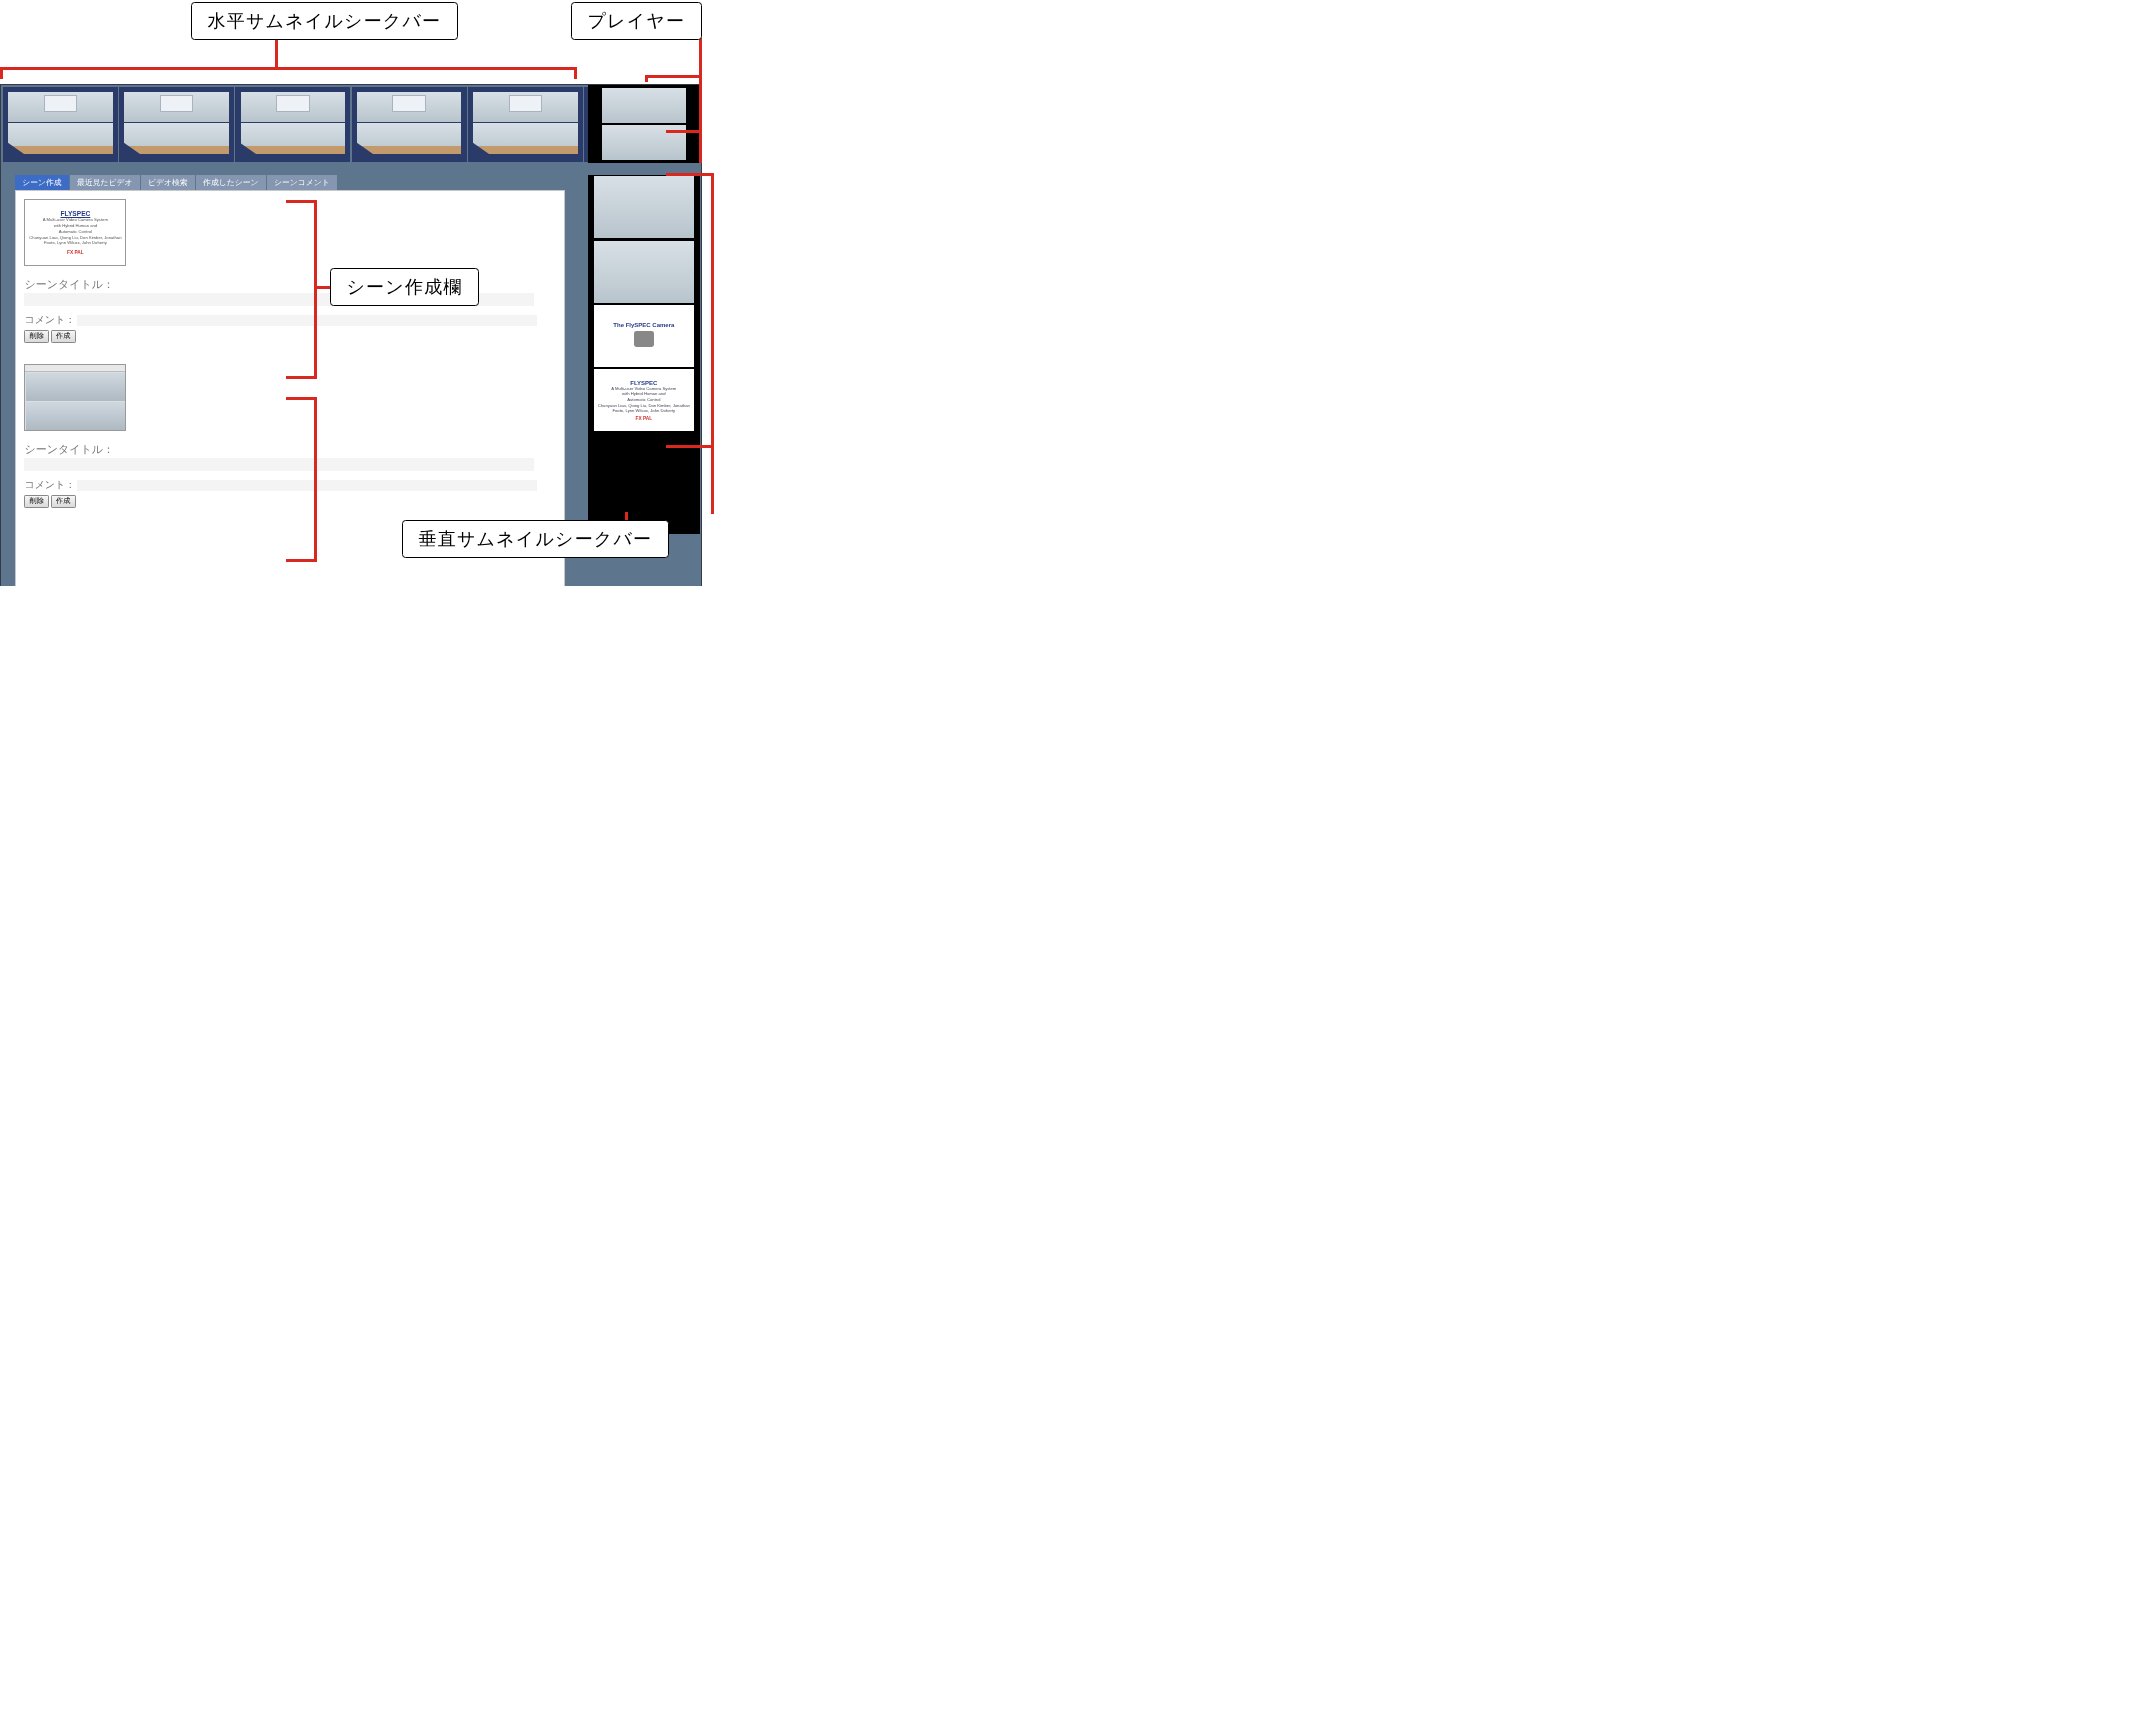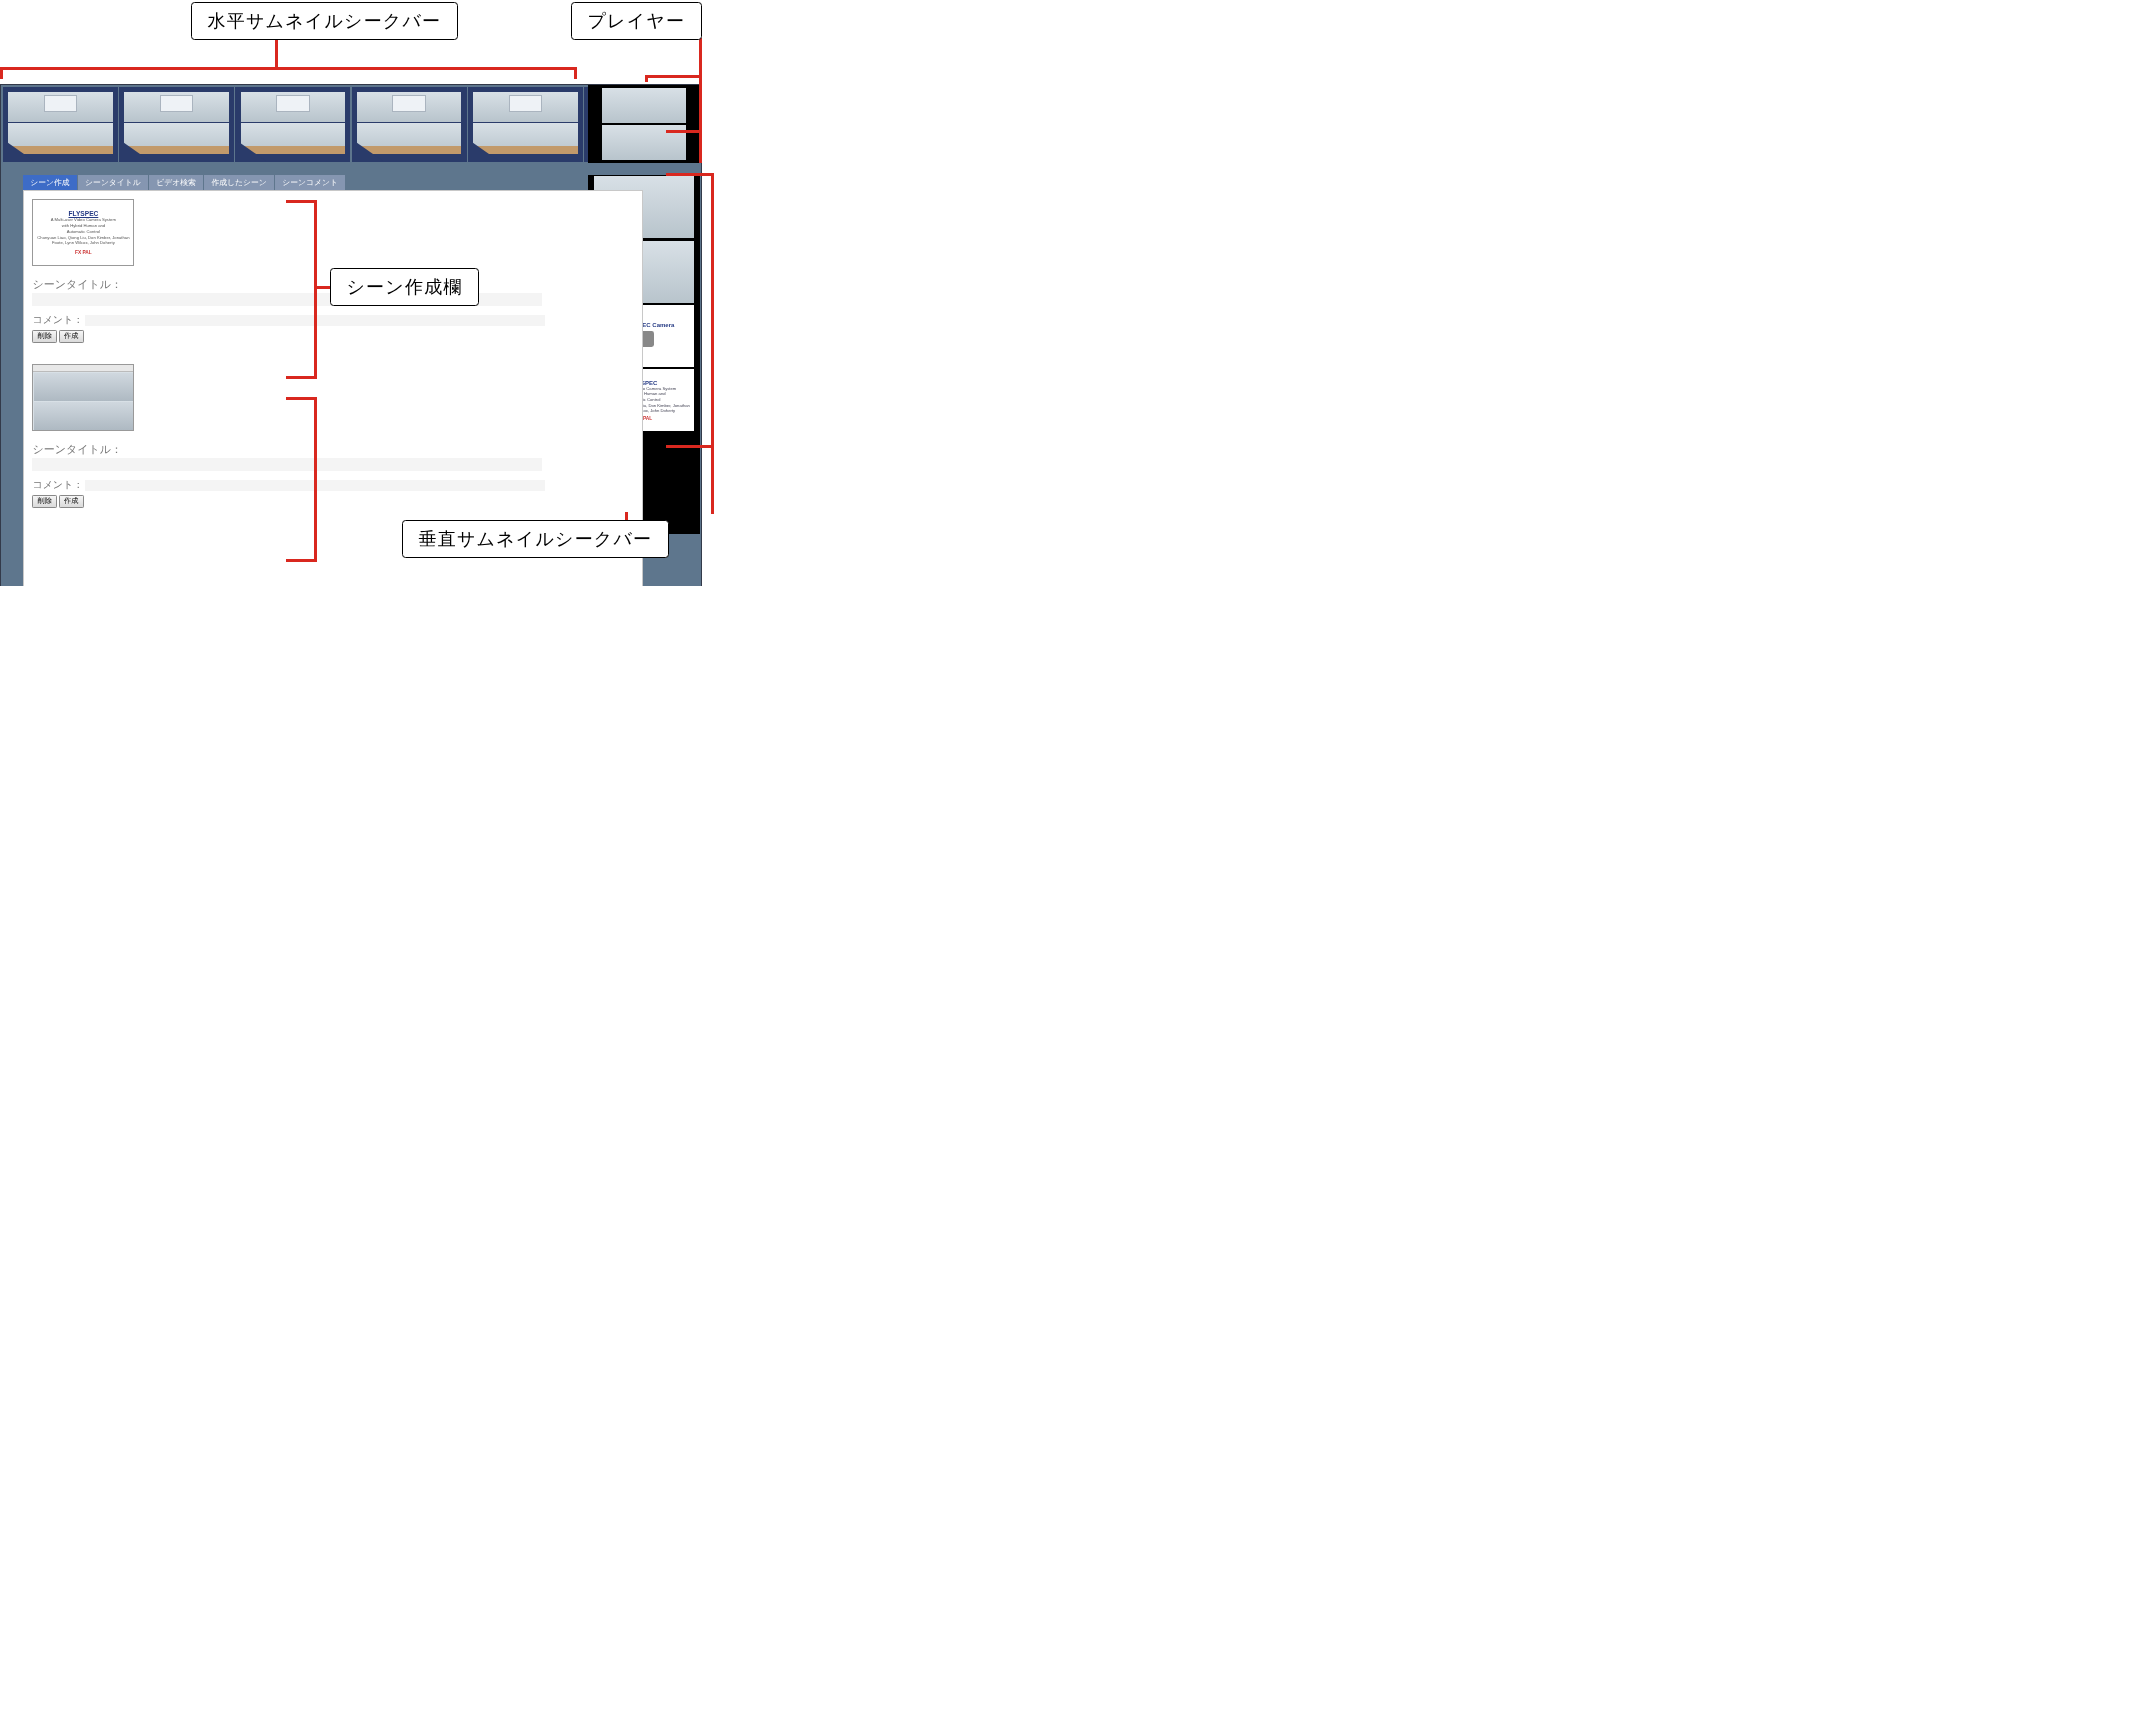--- a/index.html
+++ b/index.html
@@ -157,22 +157,22 @@
      width:20.3px; height:16.7px;
      background:#888;
      border-radius:2.4px;
      margin:2.4px 0;
   }
 
   
   .tabs-area {
     position: absolute;
     top: 90px;
-    left: 22px;
-    width: 620px;
+    left: 14px;
+    width: 550px;
     height: 455px;
   }
   .tabs {
     display:flex;
     gap: 1.2px;
     font-size:7.8px;
   }
   .tab {
     padding: 1.8px 7.2px;
     background: #8596b1;
@@ -377,21 +377,21 @@
       <div class="s-sub">with Hybrid Human and</div>
       <div class="s-sub">Automatic Control</div>
       <div class="s-sub">Chunyuan Liao, Qiong Liu, Don Kimber, Jonathan Foote, Lynn Wilcox, John Doherty</div>
       <div class="logo">FX PAL</div>
     </div>
   </div>
 
   <div class="tabs-area">
     <div class="tabs">
       <div class="tab active">シーン作成</div>
-      <div class="tab">シーンタイトル</div>
+      <div class="tab">最近見たビデオ</div>
       <div class="tab">ビデオ検索</div>
       <div class="tab">作成したシーン</div>
       <div class="tab">シーンコメント</div>
     </div>
 
     <div class="panel">
 
       <div class="scene-block">
         <div class="scene-thumb slide">
           <div class="s-title">FLYSPEC</div>

